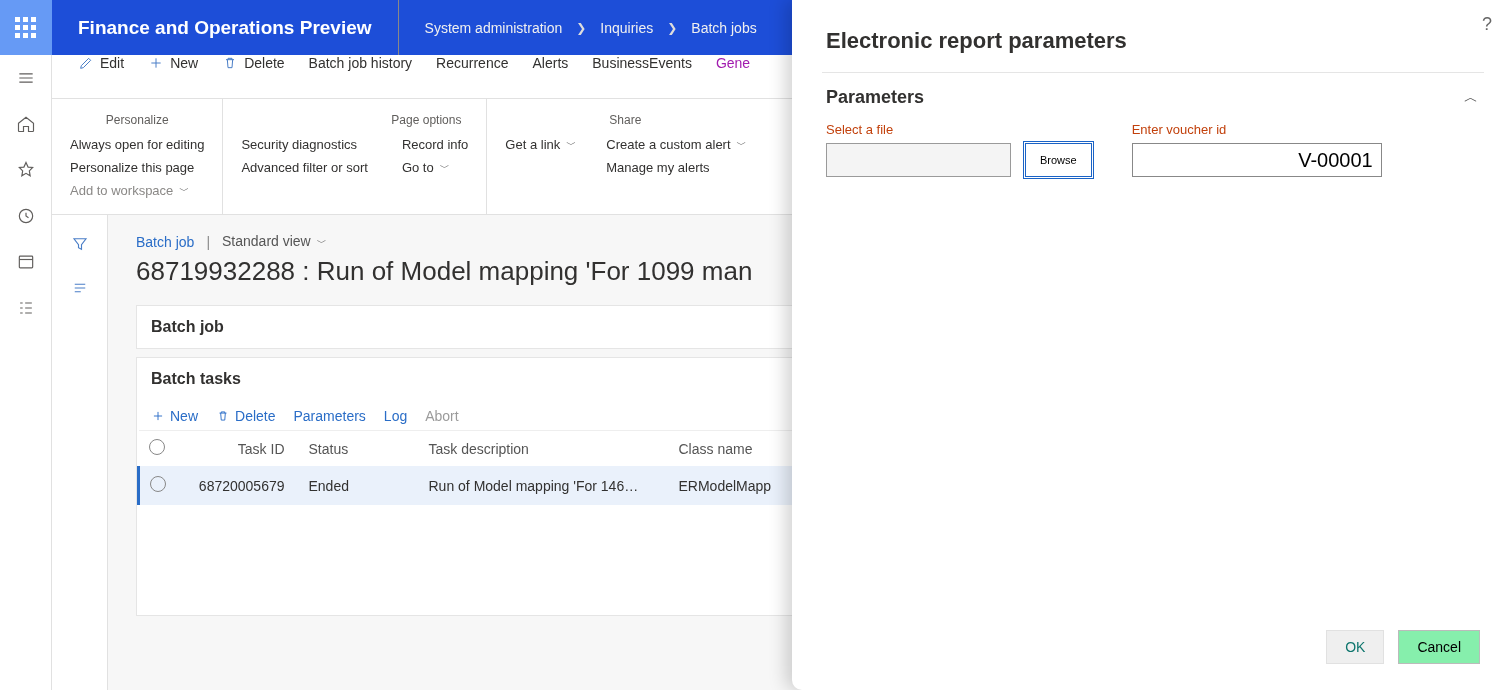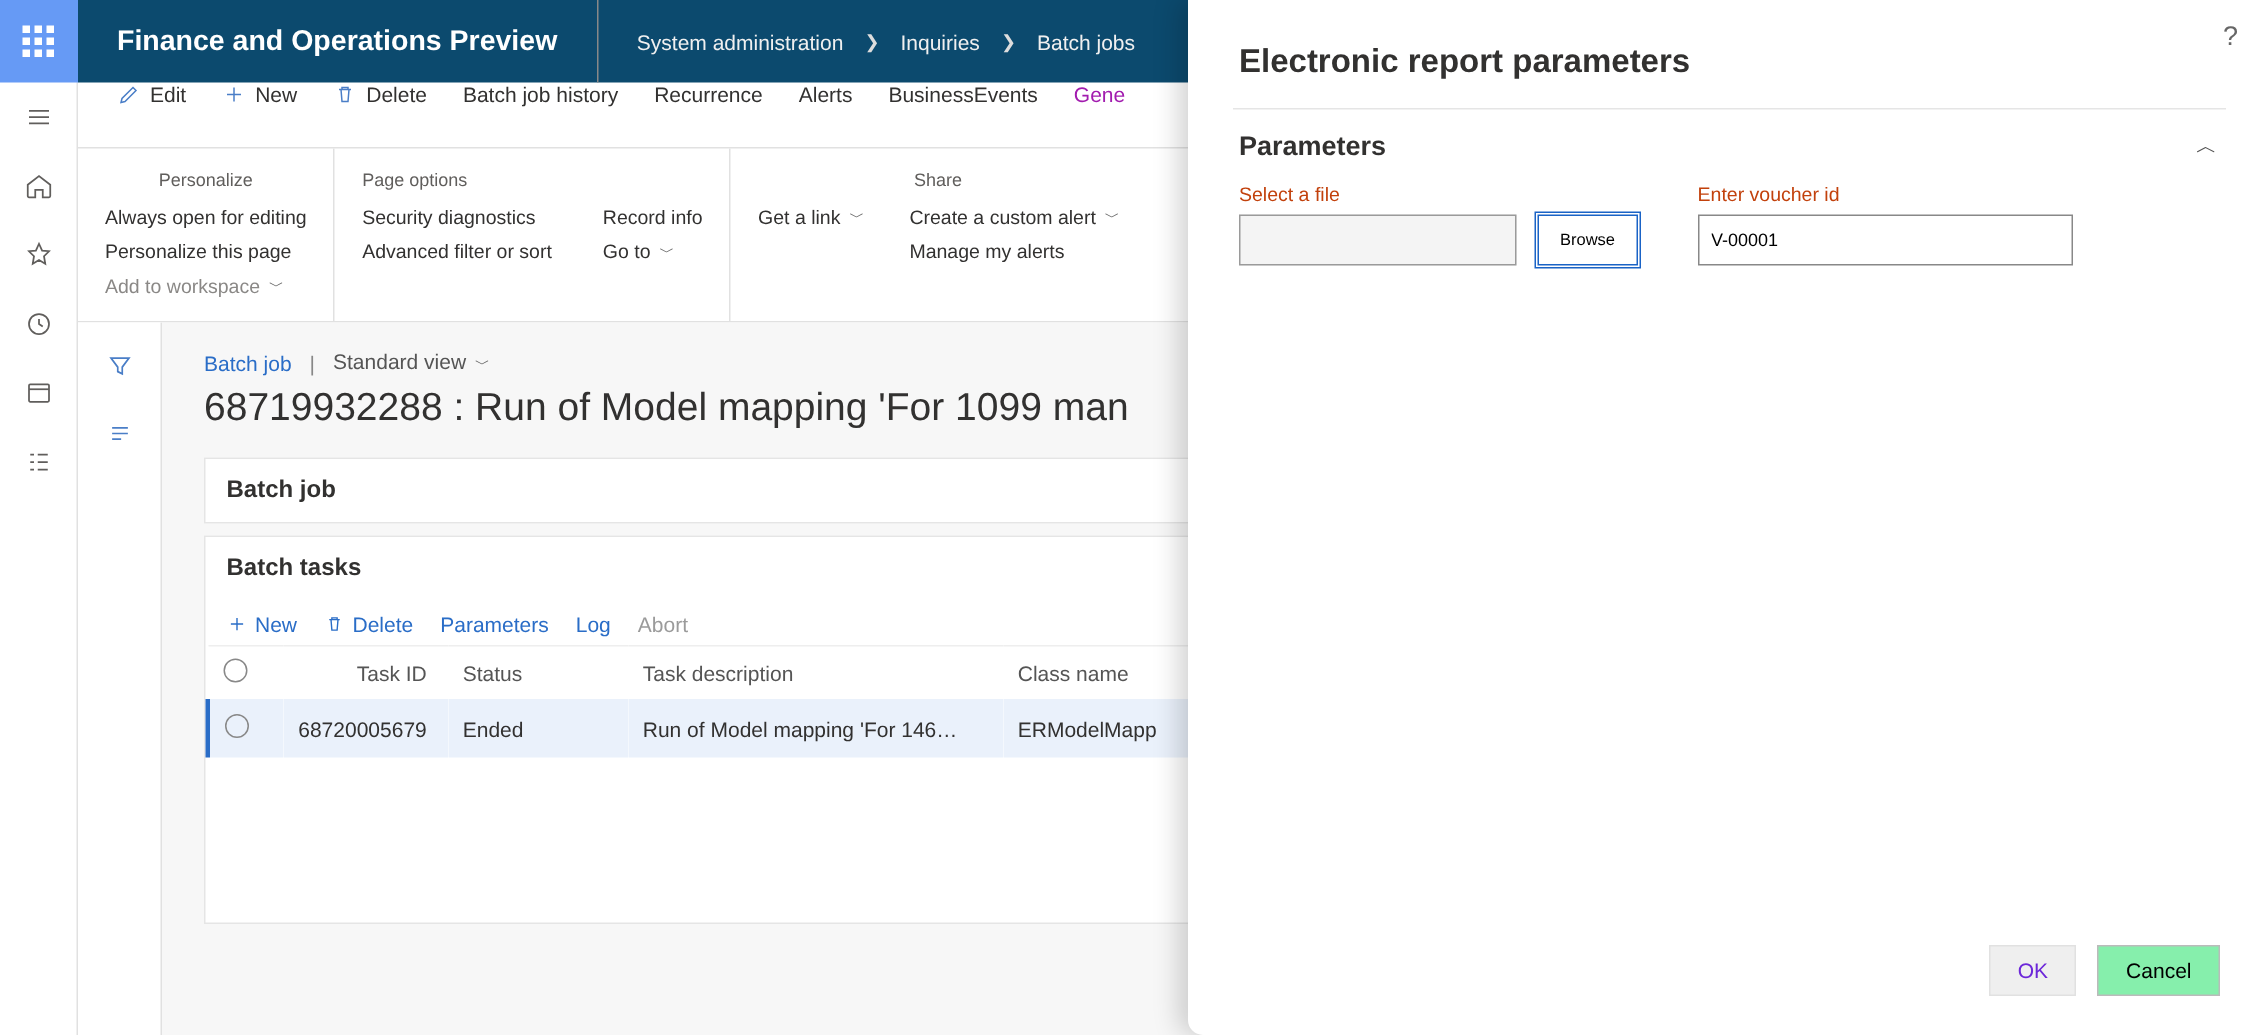--- a/index.html
+++ b/index.html
@@ -5,21 +5,21 @@
   *{box-sizing:border-box;font-family:"Segoe UI",Arial,sans-serif;}
   html,body{margin:0;padding:0;width:1512px;height:690px;overflow:hidden;background:#fff;color:#323130;}
   .root{display:flex;height:690px;}
   .navrail{width:52px;background:#fff;border-right:1px solid #e1e1e1;display:flex;flex-direction:column;align-items:center;padding-top:0;}
   .waffle{width:52px;height:55px;background:#669af5;display:flex;align-items:center;justify-content:center;}
   .waffle-grid{display:grid;grid-template-columns:repeat(3,5px);grid-gap:3px;}
   .waffle-grid span{width:5px;height:5px;background:#fff;}
   .rail-ico{width:52px;height:46px;display:flex;align-items:center;justify-content:center;color:#605e5c;}
   .rail-ico svg{width:20px;height:20px;stroke:#605e5c;fill:none;stroke-width:1.4;}
   .main{flex:1;display:flex;flex-direction:column;min-width:0;}
-  .topbar{height:55px;background:#0c4a6e;display:flex;align-items:center;color:#fff;}
+  .topbar{height:55px;background:#1d4ed8;display:flex;align-items:center;color:#fff;}
   .brand{font-size:19px;font-weight:600;padding:0 26px;height:55px;display:flex;align-items:center;}
   .brand-sep{width:1px;height:55px;background:#888;}
   .crumbs{display:flex;align-items:center;font-size:14px;padding-left:22px;color:#f0f0f0;}
   .crumbs span.cr{padding:0 4px;}
   .chev{padding:0 10px;font-size:12px;color:#ddd;}
   .cmdbar{height:44px;border-bottom:1px solid #e1e1e1;display:flex;align-items:center;padding-left:14px;font-size:14px;color:#323130;}
   .cmd{display:flex;align-items:flex-start;padding:0 12px;height:44px;}
   .cmd svg{width:16px;height:16px;margin-right:6px;stroke:#4a7ec7;fill:none;stroke-width:1.5;}
   .cmd.light{color:#a21caf;}
   .opt-row{display:flex;border-bottom:1px solid #e1e1e1;font-size:13px;}
@@ -55,24 +55,24 @@
   .so-help{position:absolute;top:14px;right:20px;color:#666;font-size:18px;}
   .so-title{font-size:22px;font-weight:600;margin:6px 0 18px 4px;}
   .so-hr{border-top:1px solid #e5e5e5;margin:0 0 12px 0;}
   .so-section{display:flex;justify-content:space-between;align-items:center;font-size:18px;font-weight:600;padding:2px 6px 14px 4px;}
   .so-section .chevup{font-size:14px;color:#555;font-weight:400;}
   .fields{display:flex;gap:40px;padding-left:4px;}
   .fld label{font-size:13px;color:#c2410c;display:block;margin-bottom:6px;}
   .file-row{display:flex;gap:14px;align-items:flex-start;}
   .file-input{width:185px;height:34px;border:1px solid #9a9a9a;background:#f4f4f4;}
   .browse{height:34px;padding:0 14px;background:#fff;border:1px solid #1a63c6;outline:1px solid #1a63c6;outline-offset:1px;font-size:11px;}
-  .txt{width:250px;height:34px;border:1px solid #888;padding:0 8px;font-size:12px;}
+  .txt{width:250px;height:34px;border:1px solid #888;padding:0 8px;font-size:20px;text-align:right;}
   .so-footer{margin-top:auto;display:flex;justify-content:flex-end;gap:14px;padding:18px 4px 26px 0;}
   .btn{height:34px;padding:0 18px;font-size:14px;border:1px solid #bbb;background:#86efac;}
-  .btn.disabled{background:#efefef;color:#6d28d9;border-color:#e1e1e1;}
+  .btn.disabled{background:#efefef;color:#0f766e;border-color:#e1e1e1;}
   .shell{position:relative;width:1512px;height:690px;}
 </style>
 </head>
 <body>
 <div class="shell">
 
 <div class="root">
   <div class="navrail">
     <div class="waffle">
       <div class="waffle-grid">
@@ -175,21 +175,21 @@
         <div class="opt-hdr">Personalize</div>
         <div class="opt-item">Always open for editing</div>
         <div class="opt-item">Personalize this page</div>
         <div class="opt-item dim">
               <span>Add to workspace</span>
               <span class="mini-chev">﹀</span>
             </div>
       </div>
       <div class="opt-col br" style="display:flex;gap:34px;">
         <div>
-          <div class="opt-hdr" style="text-align:left;width:220px;">Page options</div>
+          <div class="opt-hdr" style="text-align:right;width:220px;">Page options</div>
           <div style="display:flex;gap:34px;">
             <div>
               <div class="opt-item">Security diagnostics</div>
               <div class="opt-item">Advanced filter or sort</div>
             </div>
             <div>
               <div class="opt-item">Record info</div>
               <div class="opt-item">
                     <span>Go to</span>
                     <span class="mini-chev">﹀</span>

